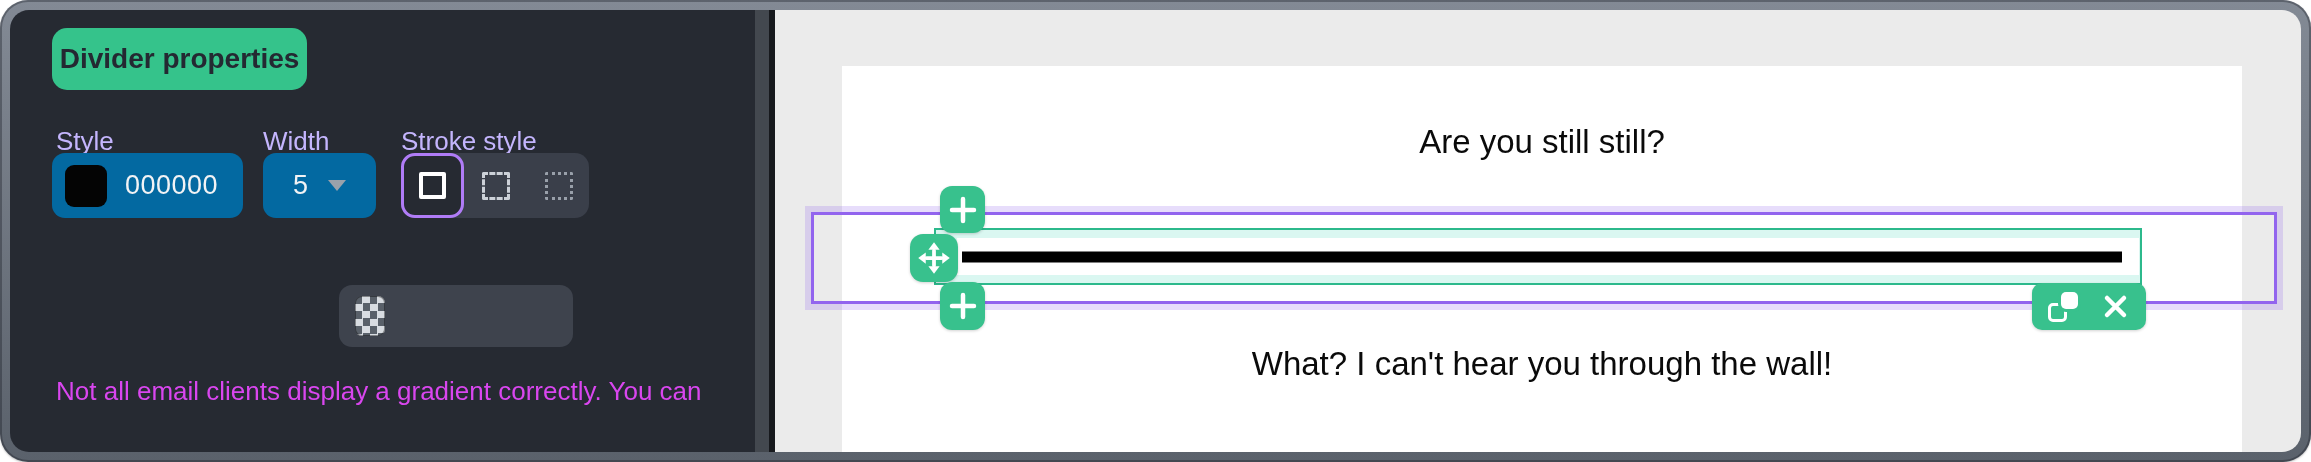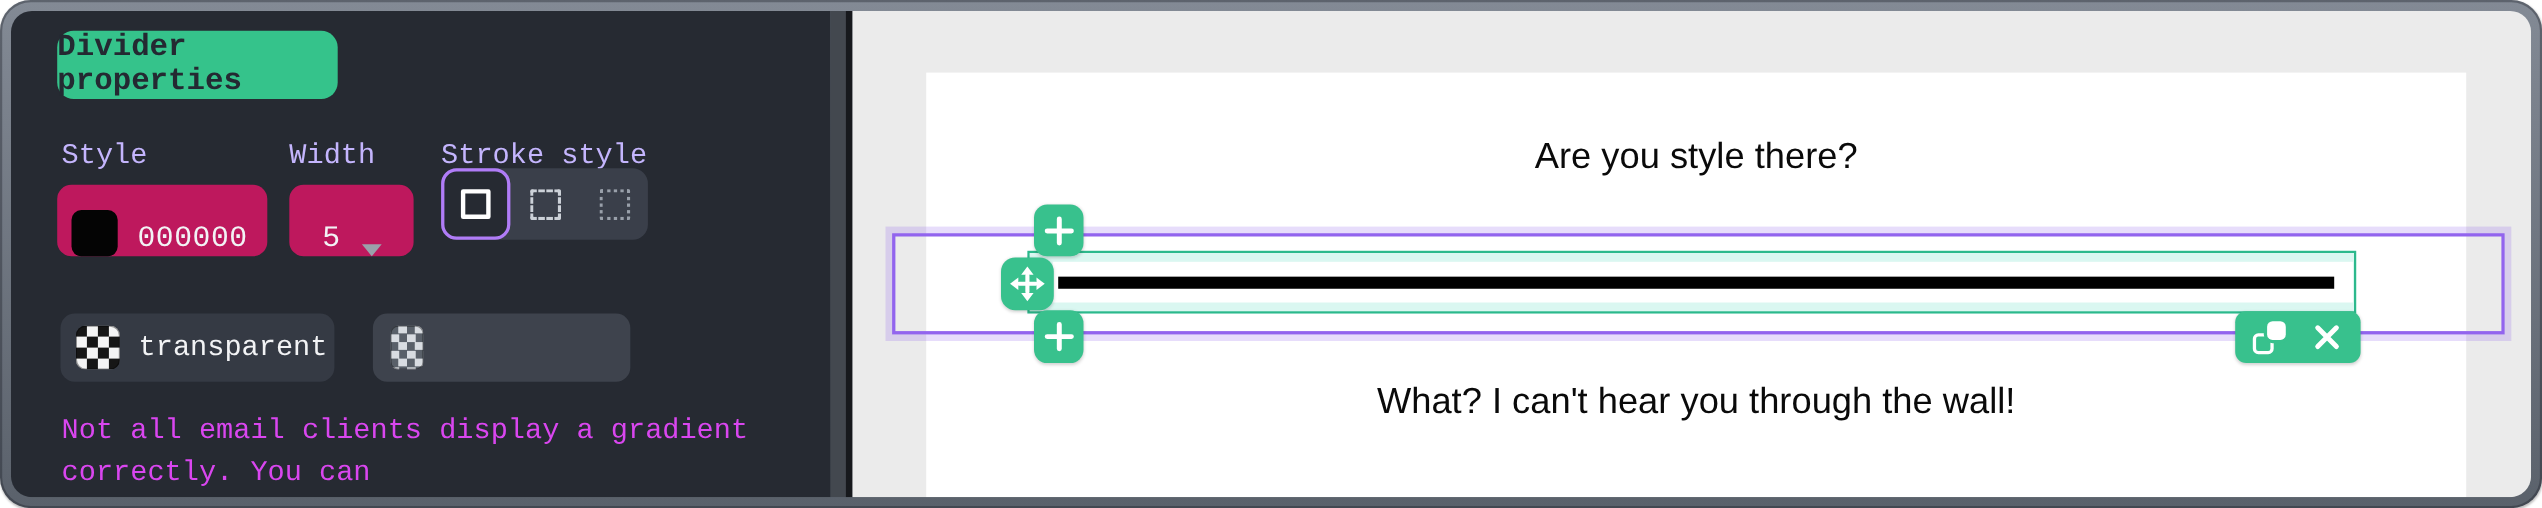--- a/index.html
+++ b/index.html
@@ -14,38 +14,38 @@
     background:linear-gradient(180deg,#838a95 0%, #6b727c 50%, #5a616b 100%);
     background:linear-gradient(180deg,#838a95,#5a616b);
     box-shadow: inset 0 0 0 2px rgba(24,27,33,.35), 0 1px 2px rgba(0,0,0,.25);
   }
   .window-inner {
     display:flex; width:100%; height:100%;
     border-radius:19px; overflow:hidden;
   }
 
   
-  .left-panel { position:relative; width:745px; flex:none; background:#262a32;font-family:Liberation Mono, monospace; }
+  .left-panel { position:relative; width:745px; flex:none; background:#262a32; }
   .gutter { flex:none; width:20px; background:#43484f; border-right:6px solid #17191d; }
 
   .title-badge {
     position:absolute; left:42px; top:18px; width:255px; height:62px;
     background:#35c38b; color:#242932; border:none; border-radius:15px;
     font-family:inherit; font-size:28px; font-weight:600;
     display:flex; align-items:center; justify-content:center;
   }
 
   .field-label { position:absolute; top:116px; font-size:26px; color:#c4b5fd; }
   .label-style  { left:46px; }
   .label-width  { left:253px; }
   .label-stroke { left:391px; }
 
   .field {
-    position:absolute; top:158px; height:65px; background:#be185d;
-    border:none; border-radius:13px; display:flex; align-items:flex-end;
+    position:absolute; top:143px; height:65px; background:#0369a1;
+    border:none; border-radius:13px; display:flex; align-items:center;
     font-family:inherit; color:#f2f3f5; cursor:pointer;
   }
   .style-field { left:42px; width:191px; padding-left:13px; gap:18px; }
   .color-swatch { width:42px; height:42px; border-radius:9px; background:#040404; flex:none; }
   .hex-text { font-size:27px; letter-spacing:.5px; }
 
   .width-field { left:253px; width:113px; padding-left:30px; gap:20px; justify-content:flex-start; }
   .width-value { font-size:27px; }
   .caret-down { width:0; height:0; border-left:9px solid transparent; border-right:9px solid transparent; border-top:11px solid #9aa1ab; }
 
@@ -168,40 +168,36 @@
           </button>
           <button class="stroke-btn">
             <span class="sq-dashed"></span>
           </button>
           <button class="stroke-btn">
             <span class="sq-dotted"></span>
           </button>
         </div>
 
 
-        <button class="chip transparent-chip">
-          <span class="checker"></span>
-          <span>transparent</span>
-        </button>
 
         <button class="chip gradient-chip">
           <span class="checker small"></span>
         </button>
 
         <div class="note">
           <div>Not all email clients display a gradient correctly. You can</div>
         </div>
       </div>
 
       <div class="gutter"></div>
 
       <div class="canvas">
         <div class="email-body"></div>
 
-        <div class="heading-text">Are you style there?</div>
+        <div class="heading-text">Are you still still?</div>
 
         <div class="row-selection"></div>
 
         <div class="block-selection">
           <div class="divider-block">
             <div class="divider-line"></div>
           </div>
         </div>
 
         <button class="handle plus-top">

